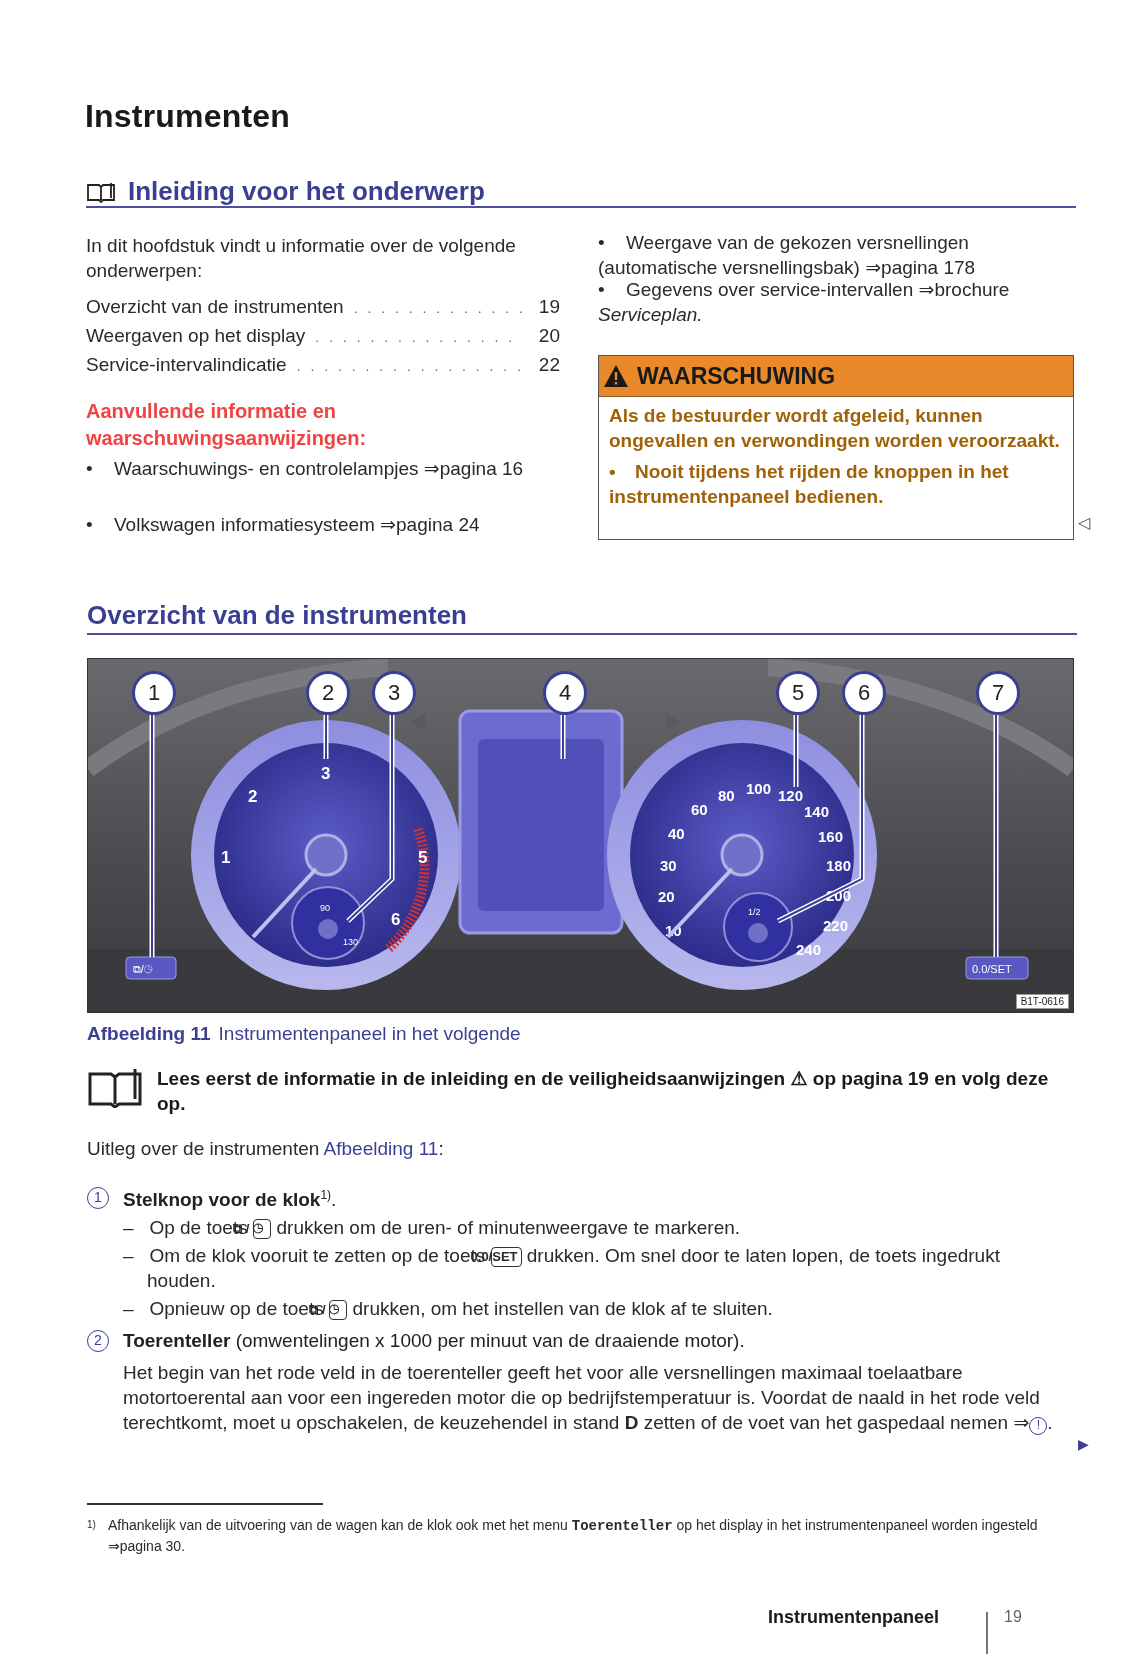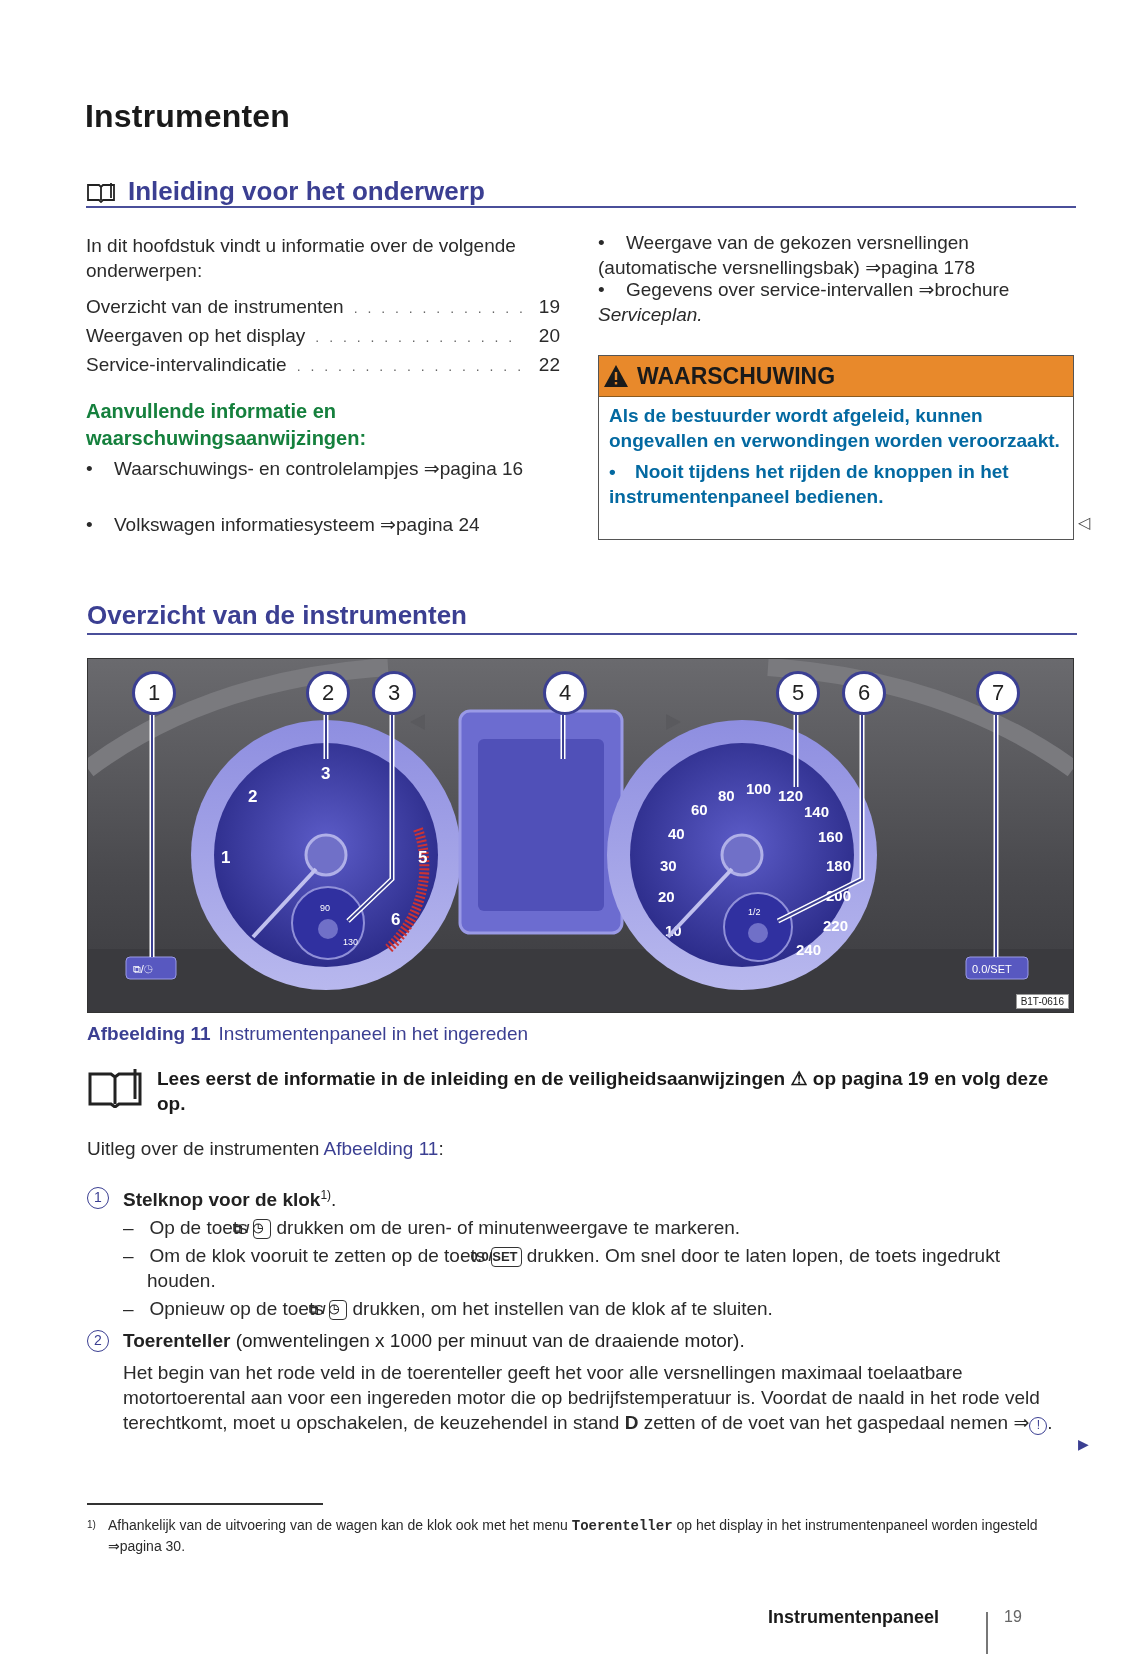--- a/index.html
+++ b/index.html
@@ -7,27 +7,27 @@
          font-family:"Liberation Sans", sans-serif; color:#222; }
   .abs { position:absolute; }
   .chapter-title { left:85px; top:98px; font-size:32px; font-weight:bold; color:#1a1a1a; letter-spacing:0.2px; }
   .sec-head { font-size:26px; font-weight:bold; color:#3b3f92; display:flex; align-items:center; gap:12px; }
   .sec-rule { height:2px; background:#4a4f9a; }
   .body-txt { font-size:19px; line-height:25px; color:#2a2a2a; }
   .toc-row { display:flex; align-items:baseline; width:474px; font-size:19px; line-height:27px; color:#2a2a2a; }
   .toc-row .lbl { white-space:nowrap; }
   .toc-row .dots { flex:1; overflow:hidden; white-space:nowrap; color:#666; margin:0 10px; letter-spacing:3px; font-size:14px; }
   .toc-row .pg { width:28px; text-align:right; }
-  .bold-h { font-size:20px; font-weight:bold; line-height:27px; color:#15803d; }
+  .bold-h { font-size:20px; font-weight:bold; line-height:27px; color:#ef4444; }
   .bullet { font-size:19px; line-height:25px; color:#2a2a2a; }
   .bullet .dot { display:inline-block; width:28px; }
   .warn-box { left:598px; top:355px; width:474px; height:183px; border:1px solid #555; background:#fff; }
   .warn-head { height:40px; background:#e8892b; display:flex; align-items:center; padding-left:4px; gap:8px; border-bottom:1px solid #8a5a20; }
   .warn-head span { font-size:23px; font-weight:bold; color:#1a1a1a; }
-  .warn-body { padding:6px 10px; font-size:19px; font-weight:bold; line-height:25px; color:#0369a1; }
+  .warn-body { padding:6px 10px; font-size:19px; font-weight:bold; line-height:25px; color:#a16207; }
   .figure { left:87px; top:658px; width:985px; height:353px; background:#4c4c50; overflow:hidden; border:1px solid #333; }
   .caption { left:87px; top:1023px; font-size:19px; color:#3b3f92; }
   .caption b { margin-right:8px; }
   .note-row { left:87px; top:1066px; width:990px; display:flex; gap:14px; }
   .note-txt { font-size:19px; font-weight:bold; line-height:25px; color:#1a1a1a; }
   .link { color:#3b3f92; }
   .item-num { display:inline-flex; width:22px; height:22px; border:1.5px solid #3b3f92; border-radius:50%; align-items:center; justify-content:center; font-size:14px; color:#3b3f92; box-sizing:border-box; }
   .key { display:inline-block; border:1.5px solid #333; border-radius:4px; padding:0 3px; font-size:13px; line-height:18px; vertical-align:middle; font-weight:bold; }
   .dash-line { font-size:19px; line-height:25px; color:#2a2a2a; padding-left:24px; text-indent:-24px; }
   .footnote { font-size:14px; line-height:20px; color:#2a2a2a; }
@@ -219,21 +219,21 @@
   <div class="abs" style="left:754px; top:12px;">
       <div style="width:38px;height:38px;border-radius:50%;background:#fff;border:3px solid #3b3f92;display:flex;align-items:center;justify-content:center;font-size:22px;">6</div>
     </div>
   <div class="abs" style="left:888px; top:12px;">
       <div style="width:38px;height:38px;border-radius:50%;background:#fff;border:3px solid #3b3f92;display:flex;align-items:center;justify-content:center;font-size:22px;">7</div>
     </div>
   <div class="abs" style="right:4px; bottom:3px; background:#ffffff; color:#222; font-size:10px; padding:1px 4px; border:1px solid #999;">B1T-0616</div>
 </div>
 
 <div class="abs caption">
-  <b>Afbeelding 11</b><span>Instrumentenpaneel in het ingereden</span>
+  <b>Afbeelding 11</b><span>Instrumentenpaneel in het volgende</span>
 </div>
 
 <div class="abs note-row">
   <svg width="56" height="42" viewBox="0 0 56 42" style="flex:none;">
     <path d="M3 8 L3 38 L24 38 L28 41 L32 38 L53 38 L53 8 L32 8 L28 11 L24 8 Z M28 11 L28 38" fill="none" stroke="#222" stroke-width="3"></path>
     <path d="M48 3 L48 33" stroke="#222" stroke-width="3"></path>
   </svg>
   <div class="note-txt">Lees eerst de informatie in de inleiding en de veiligheidsaanwijzingen ⚠ op pagina 19 en volg deze op.</div>
 </div>
 

